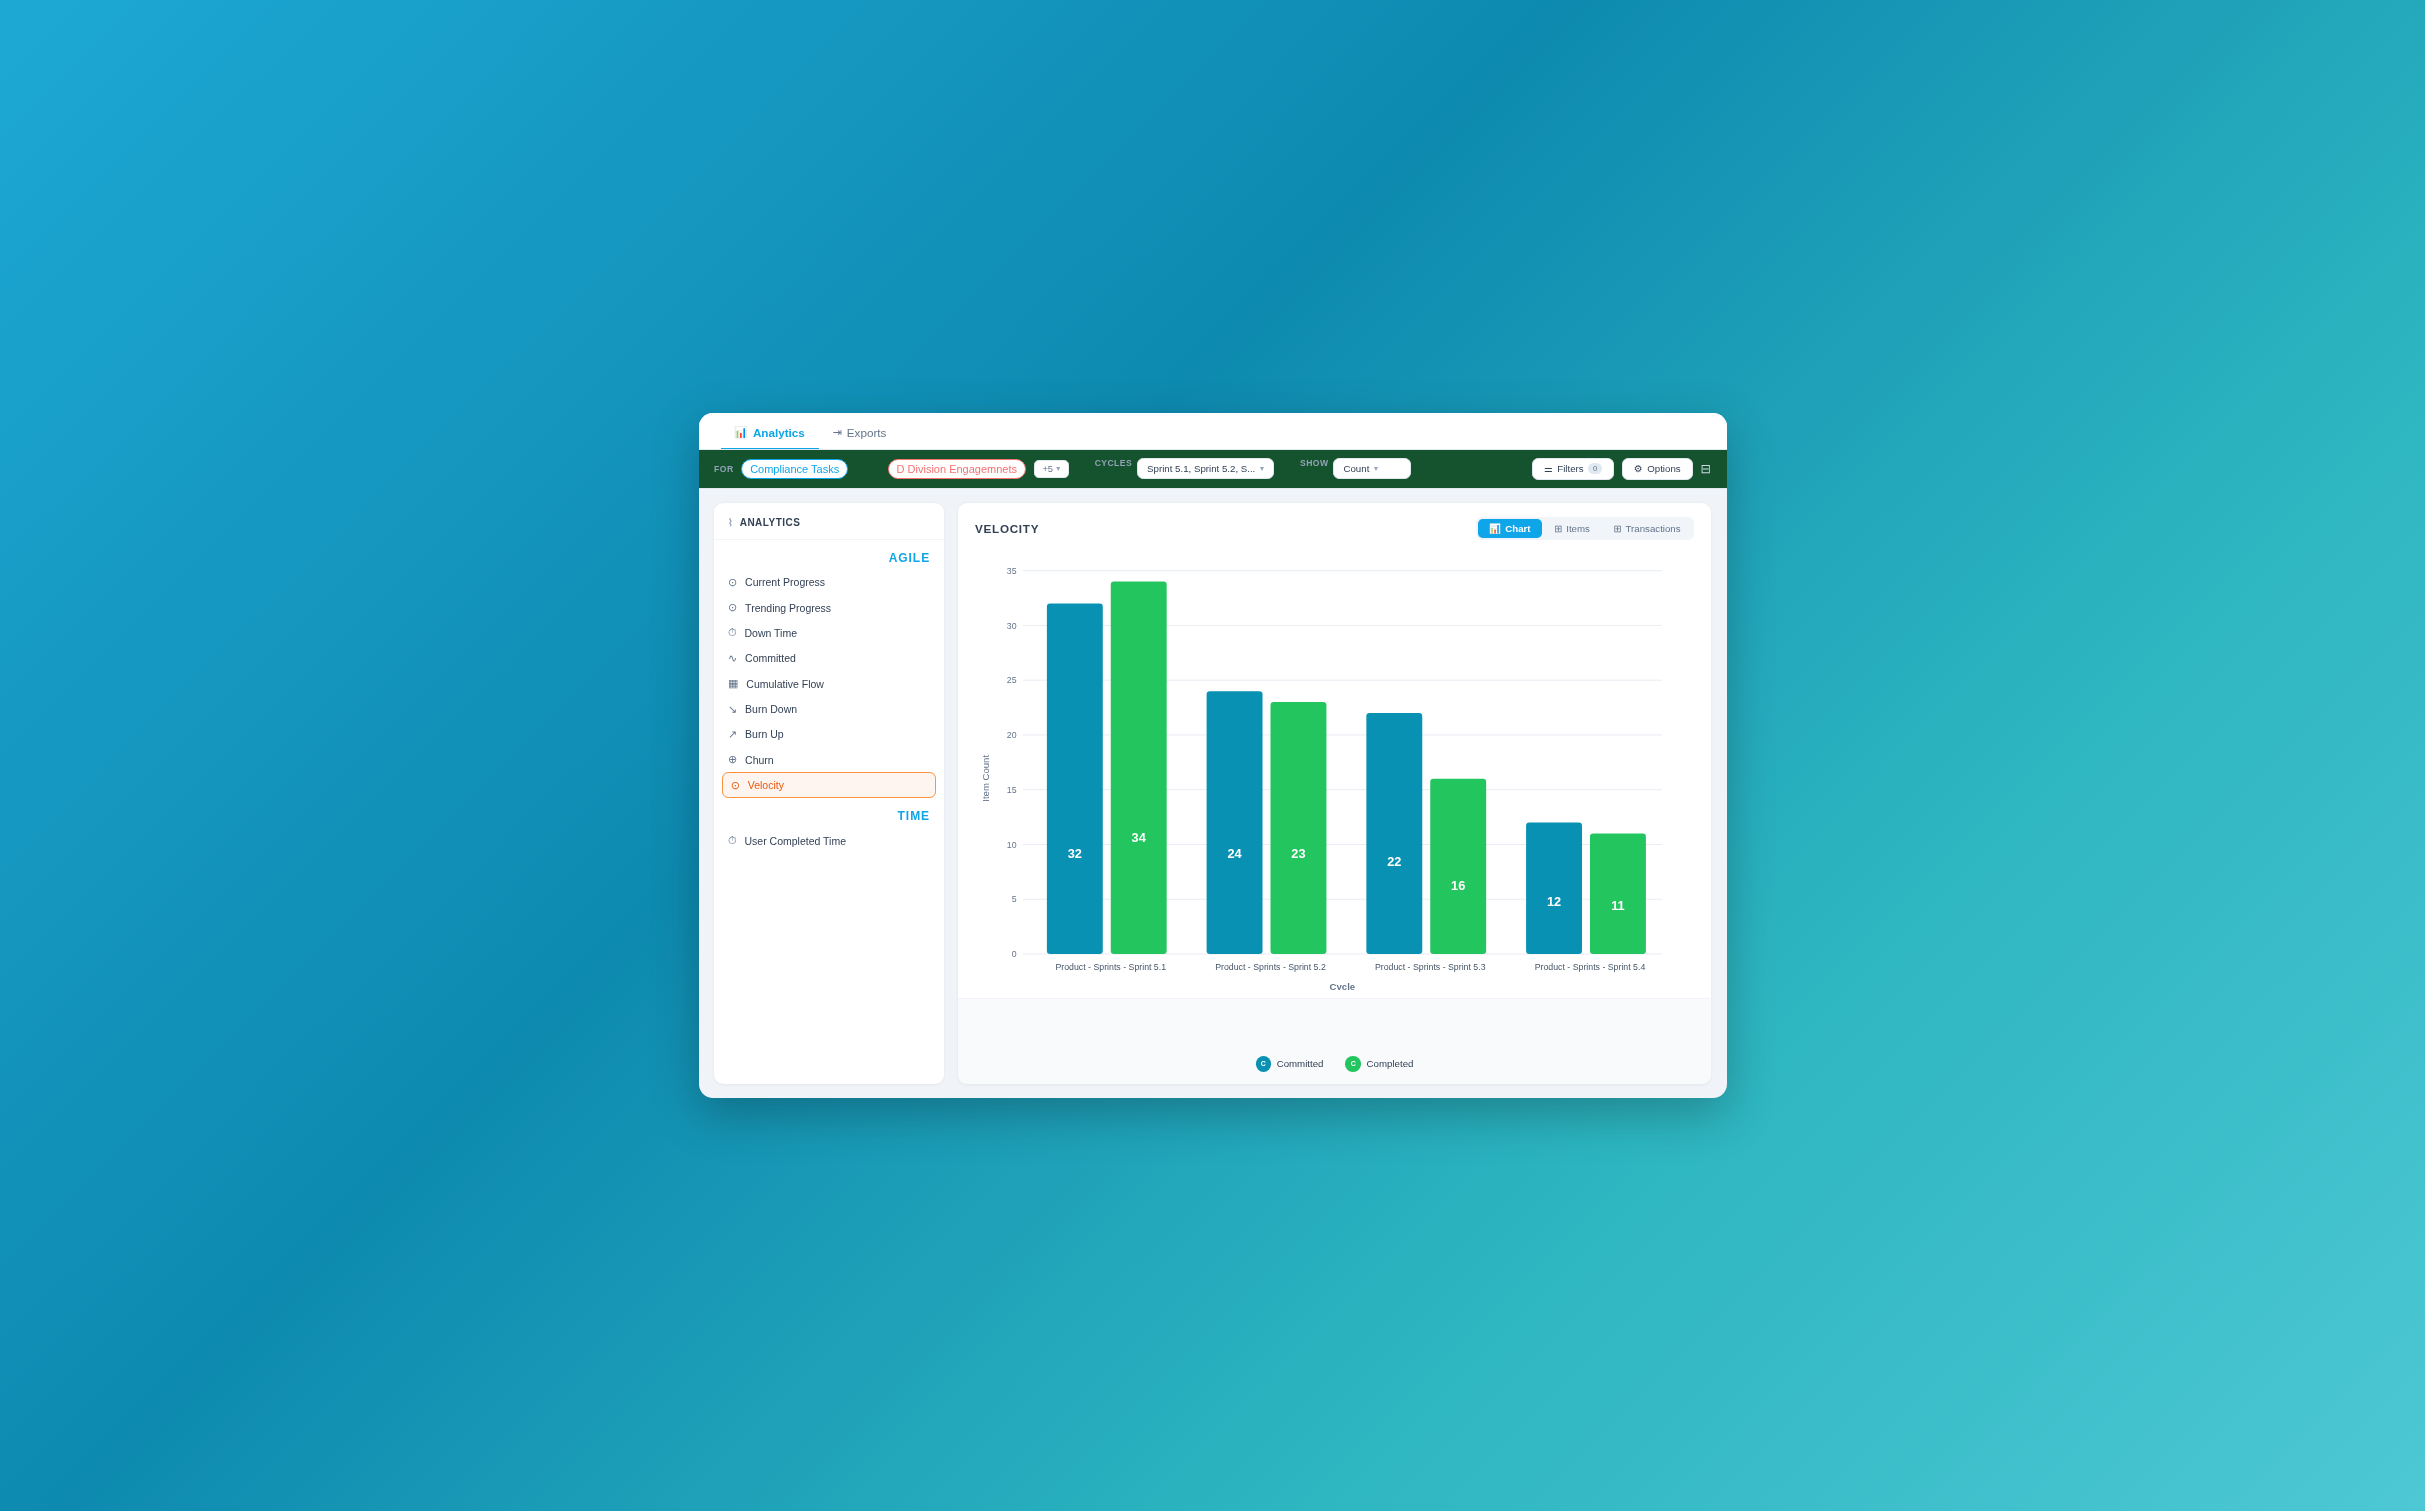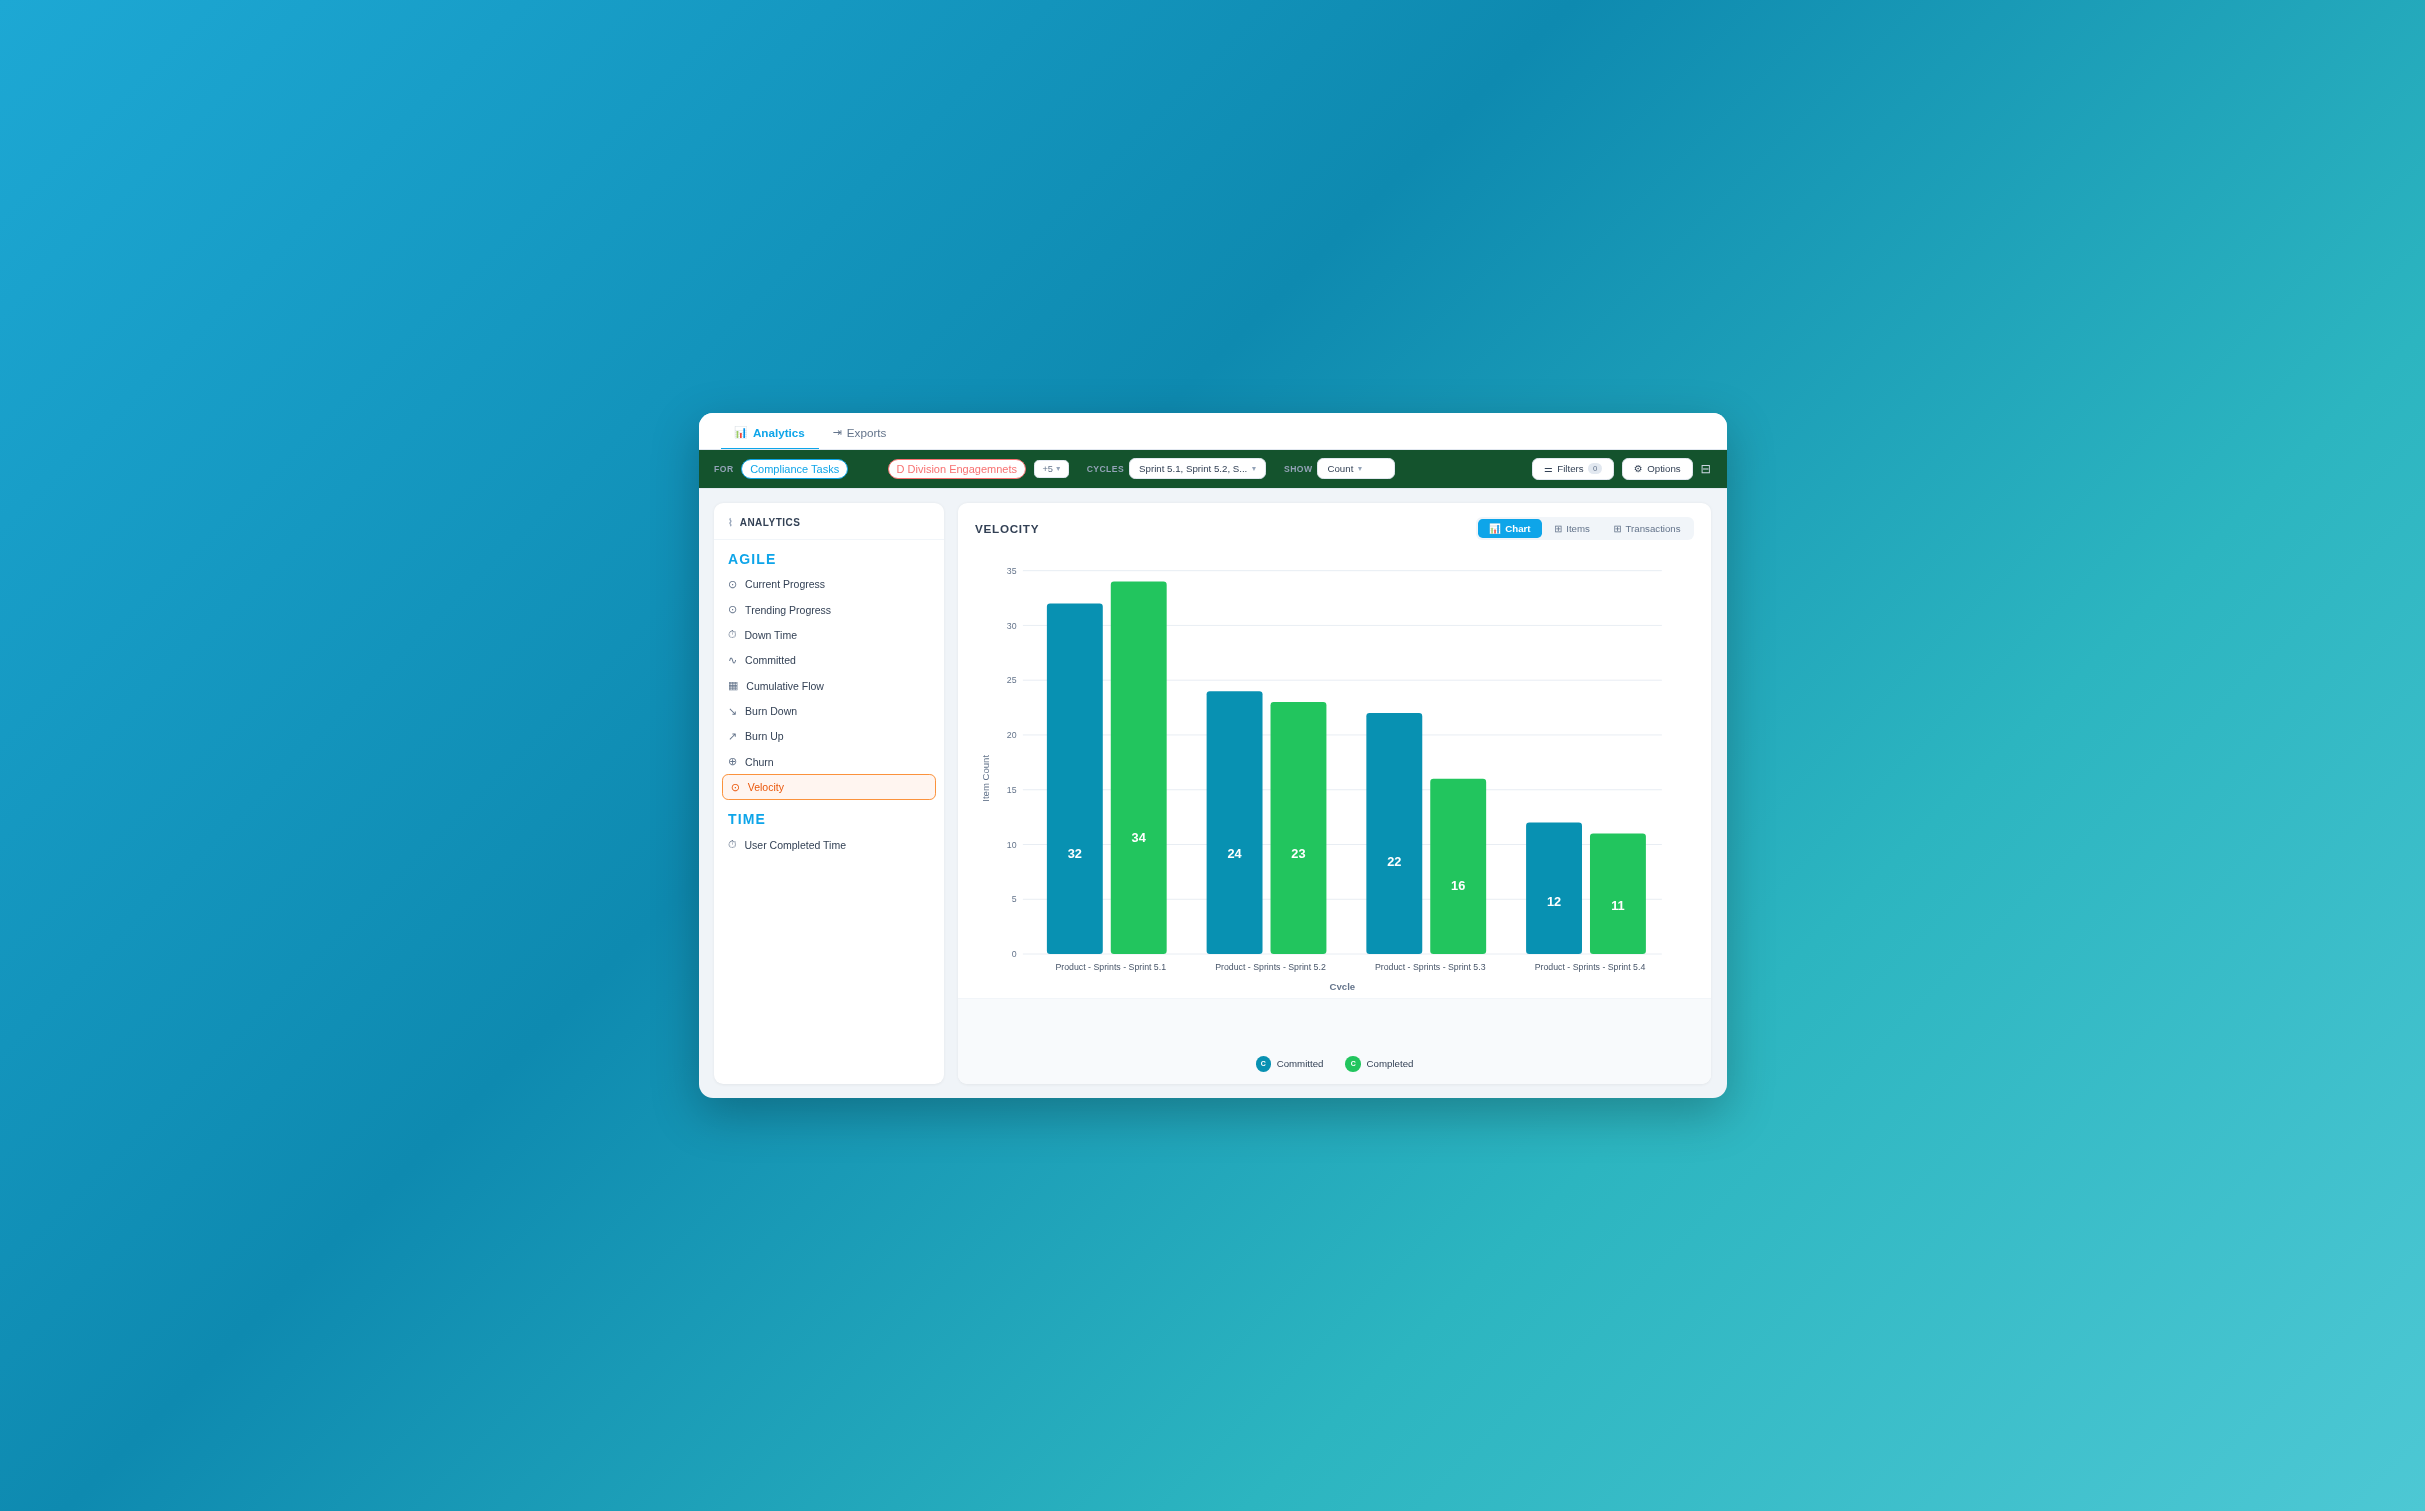--- a/index.html
+++ b/index.html
@@ -89,23 +89,22 @@
       padding: 3.1px 7.8px;
       border-radius: 4.7px;
       border: 0.8px solid #e2e8f0;
       background: #fff;
       font-size: 9.3px;
       color: #64748b;
       cursor: pointer;
     }
     .filter-group {
       display: flex;
-      align-items: center;
       gap: 4.7px;
-      margin-left: 10px;
+      margin-left: 18px;
     }
     .filter-group-label {
       font-size: 8.6px;
       font-weight: 700;
       color: #94a3b8;
       letter-spacing: 0.05em;
     }
     .filter-select {
       display: inline-flex;
       align-items: center;
@@ -172,25 +171,26 @@
       gap: 6.2px;
       padding: 0 14px 11px;
       font-size: 10px;
       font-weight: 700;
       color: #334155;
       letter-spacing: 0.05em;
       border-bottom: 0.8px solid #f1f5f9;
     }
     .sidebar-header-icon { color: #94a3b8; }
     .section-label {
-      font-size: 14px;
+      font-size: 12px;
       font-weight: 700;
       color: #0ea5e9;
       letter-spacing: 0.08em;
       padding: 11px 14px 4.7px;
+      text-align: right;
     }
     .sidebar-item {
       display: flex;
       align-items: center;
       gap: 7.8px;
       padding: 6.2px 14px;
       font-size: 10.5px;
       color: #334155;
       cursor: pointer;
       border-radius: 0;

